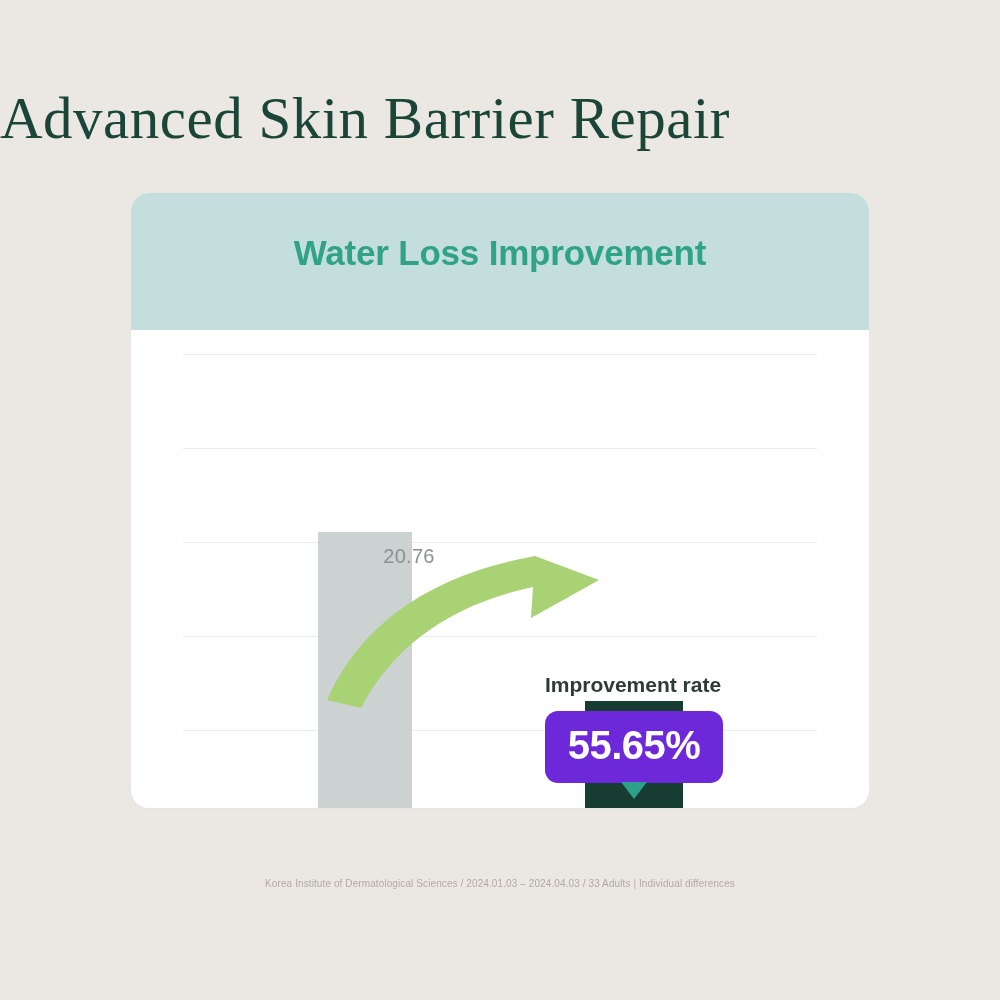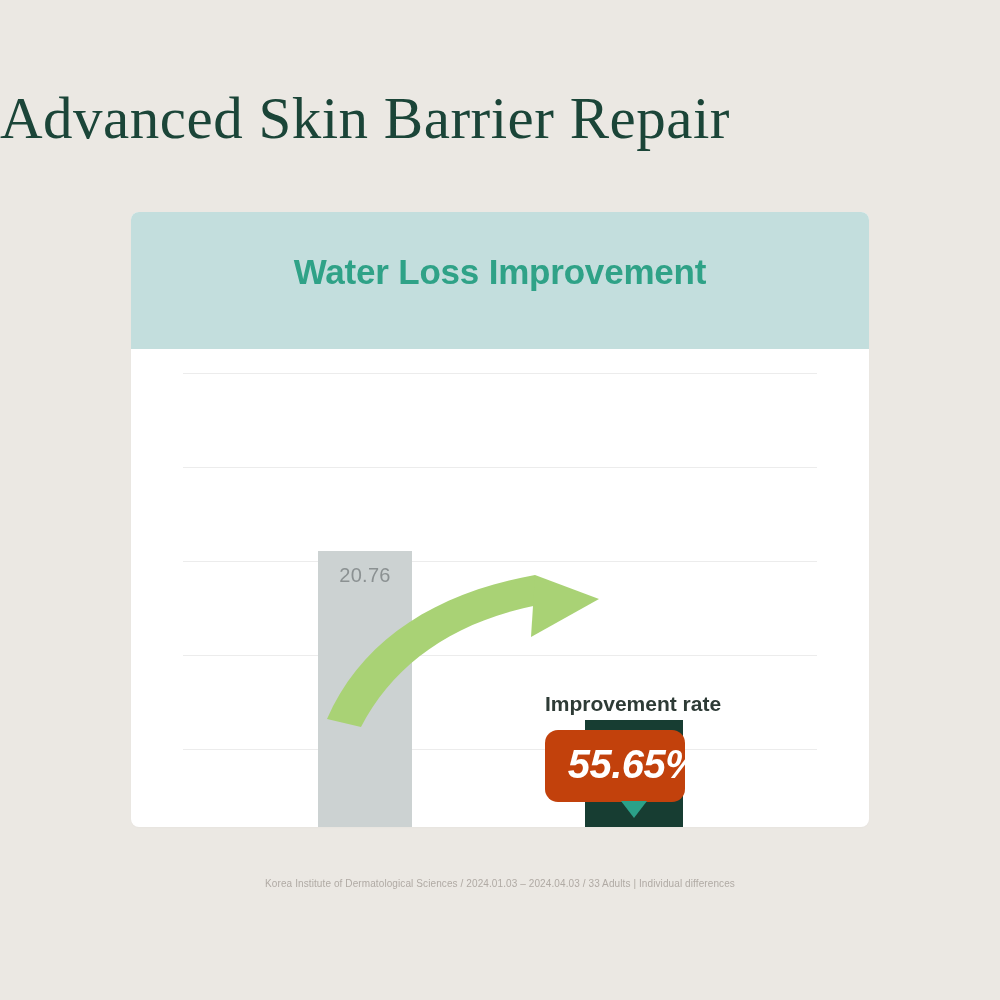--- a/index.html
+++ b/index.html
@@ -26,25 +26,25 @@
     letter-spacing: 0.5px;
     color: #1b4538;
     font-weight: 400;
     white-space: nowrap;
   }
 
   
   .card {
     position: absolute;
     left: 131px;
-    top: 212px;
+    top: 193px;
     width: 738px;
     height: 615px;
     background: #ffffff;
-    border-radius: 8px;
+    border-radius: 18px;
     overflow: hidden;
     box-shadow: 0 1px 2px rgba(0,0,0,0.02);
   }
   .card-header {
     position: absolute;
     left: 0;
     top: 0;
     width: 738px;
     height: 137px;
     background: #c3dedd;
@@ -104,44 +104,43 @@
     background: #173d32;
   }
   .bar-value {
     position: absolute;
     top: 13px;
     width: 100%;
     text-align: center;
     font-size: 20px;
     letter-spacing: 0.3px;
   }
-  .bar-before .bar-value { color: #8b9192; }
+  .bar-before .bar-value { color: #8b9192; padding-left: 44px; }
   .bar-after .bar-value { color: #ffffff; font-size: 19px; top: 10px; }
 
   
   .improve-label {
     position: absolute;
     left: 382px;
     top: 343px;
     width: 240px;
     text-align: center;
     font-size: 21px;
     color: #2e3b36;
     white-space: nowrap;
     font-weight: bold;
   }
   .bubble {
     position: absolute;
     left: 414px;
     top: 381px;
-    width: 140px;
+    width: 178px;
     height: 72px;
-    background: #c2410c;
+    background: #6d28d9;
     border-radius: 13px;
-    font-style: italic;
   }
   .bubble-text {
     position: absolute;
     left: 0;
     top: 12px;
     width: 178px;
     text-align: center;
     font-size: 40px;
     font-weight: 700;
     color: #ffffff;

